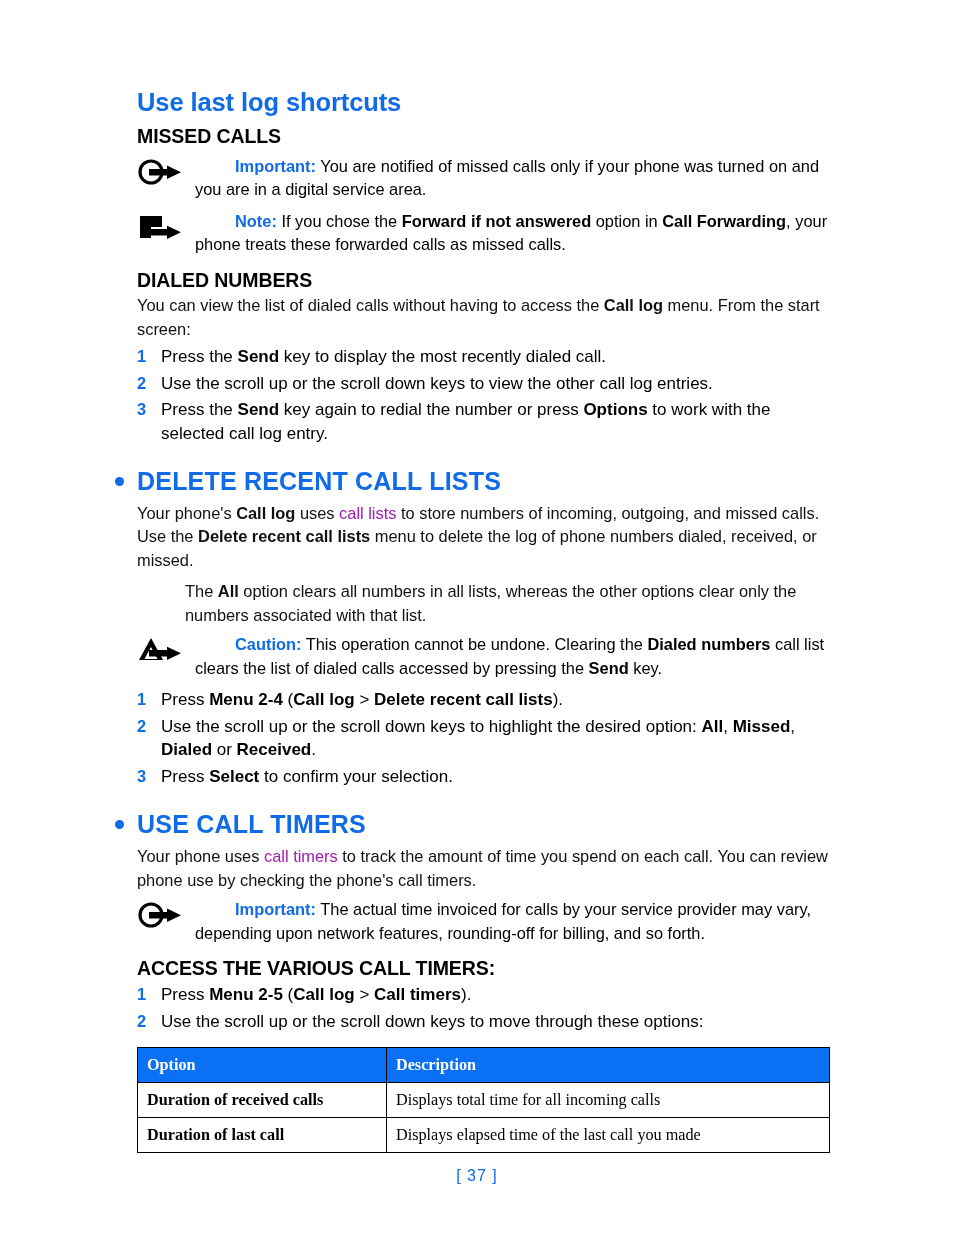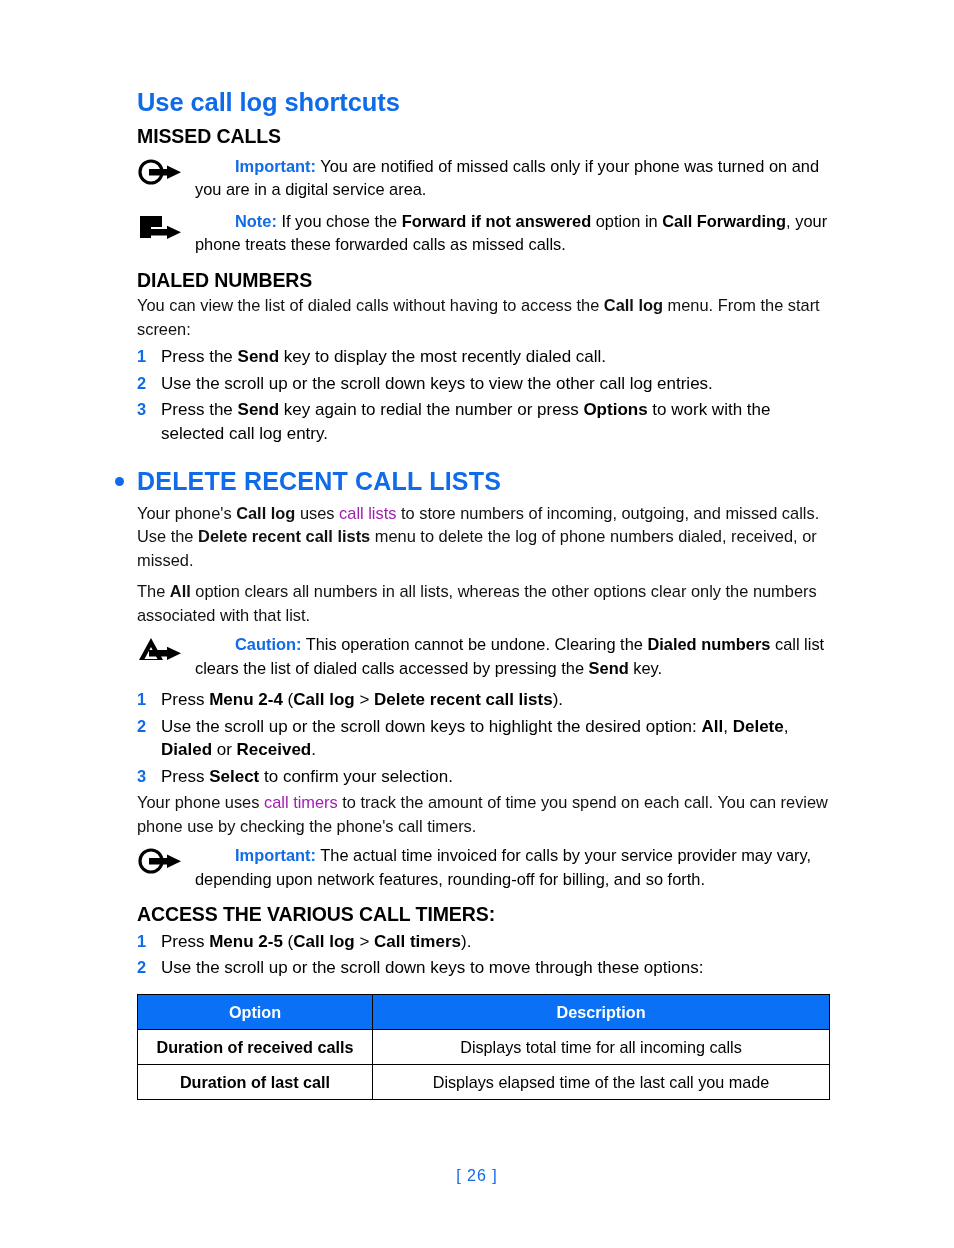--- a/index.html
+++ b/index.html
@@ -128,26 +128,27 @@
     margin-top: 14px;
     width: 693px;
   }
   table.timers {
     border-collapse: collapse;
     width: 693px;
     table-layout: fixed;
   }
   table.timers th, table.timers td {
     border: 1.6px solid #000;
-    padding: 5px 2px;
-    text-align: center;
+    padding: 5px 9px;
+    text-align: left;
     vertical-align: middle;
     font-size: 16.2px;
     line-height: 22px;
     height: 24px;
+    font-family: Liberation Serif, serif;
   }
   table.timers th {
     background: #0A70F5;
     color: #ffffff;
     font-weight: bold;
     border-color: #000;
   }
   table.timers td.opt { font-weight: bold; }
   .col-opt { width: 230px; }
   
@@ -161,21 +162,21 @@
     font-size: 16px;
     letter-spacing: 1px;
   }
 </style>
 </head>
 <body>
 
 <div class="page">
   <div class="content">
 
-    <h1 class="h1">Use call log shortcuts</h1>
+    <h1 class="h1">Use last log shortcuts</h1>
 
     <h2 class="h2 first">MISSED CALLS</h2>
 
     <div class="callout">
       <span class="callout-icon">
         <svg width="46" height="30" viewBox="0 0 46 30" aria-hidden="true">
           <circle cx="14" cy="14" r="11" fill="none" stroke="#000" stroke-width="3.2"></circle>
           <rect x="12" y="11" width="22" height="6.5" fill="#000"></rect>
           <polygon points="30,7.5 44,14.3 30,21" fill="#000"></polygon>
         </svg>
@@ -211,48 +212,52 @@
       <span class="step-text"><span>Press the </span><b>Send</b><span> key again to redial the number or press </span><b>Options</b><span> to work with the selected call log entry.</span></span>
     </div>
 
     <div class="section">
       <span class="section-bullet"></span>
       <span class="section-title">DELETE RECENT CALL LISTS</span>
     </div>
     <div class="section-body">
       <p class="para"><span>Your phone's </span><b>Call log</b><span> uses </span><span class="blue-term">call lists</span><span> to store numbers of incoming, outgoing, and missed calls. Use the </span><b>Delete recent call lists</b><span> menu to delete the log of phone numbers dialed, received, or missed.</span></p>
 
-      <p class="para" style="margin-top:8px;"><span>The </span><b>All</b><span> option clears all numbers in all lists, whereas the other options clear only the numbers associated with that list.</span></p>
+      <p class="para" style="margin-top:8px;margin-left:48px;"><span>The </span><b>All</b><span> option clears all numbers in all lists, whereas the other options clear only the numbers associated with that list.</span></p>
 
       <div class="callout">
         <span class="callout-icon">
           <svg width="46" height="30" viewBox="0 0 46 30" aria-hidden="true">
             <polygon points="14,2 26,24 2,24" fill="#000"></polygon>
             <polygon points="14,11 20.5,23 7.5,23" fill="#ffffff"></polygon>
             <rect x="12" y="14" width="22" height="6.5" fill="#000"></rect>
             <polygon points="30,10.8 44,17.3 30,24" fill="#000"></polygon>
           </svg>
         </span>
         <span class="callout-text"><span class="callout-label">Caution:</span><span> This operation cannot be undone. Clearing the </span><b>Dialed numbers</b><span> call list clears the list of dialed calls accessed by pressing the </span><b>Send</b><span> key.</span></span>
       </div>
 
       <div class="step">
         <span class="step-num">1</span>
         <span class="step-text"><span>Press </span><b>Menu 2-4</b><span> (</span><b>Call log</b><span> &gt; </span><b>Delete recent call lists</b><span>).</span></span>
       </div>
       <div class="step">
         <span class="step-num">2</span>
-        <span class="step-text"><span>Use the scroll up or the scroll down keys to highlight the desired option: </span><b>All</b><span>, </span><b>Delete</b><span>, </span><b>Dialed</b><span> or </span><b>Received</b><span>.</span></span>
+        <span class="step-text"><span>Use the scroll up or the scroll down keys to highlight the desired option: </span><b>All</b><span>, </span><b>Missed</b><span>, </span><b>Dialed</b><span> or </span><b>Received</b><span>.</span></span>
       </div>
       <div class="step">
         <span class="step-num">3</span>
         <span class="step-text"><span>Press </span><b>Select</b><span> to confirm your selection.</span></span>
       </div>
     </div>
 
+    <div class="section">
+      <span class="section-bullet"></span>
+      <span class="section-title">USE CALL TIMERS</span>
+    </div>
     <div class="section-body">
       <p class="para"><span>Your phone uses </span><span class="blue-term">call timers</span><span> to track the amount of time you spend on each call. You can review phone use by checking the phone's call timers.</span></p>
 
       <div class="callout">
         <span class="callout-icon">
           <svg width="46" height="30" viewBox="0 0 46 30" aria-hidden="true">
             <circle cx="14" cy="14" r="11" fill="none" stroke="#000" stroke-width="3.2"></circle>
             <rect x="12" y="11" width="22" height="6.5" fill="#000"></rect>
             <polygon points="30,7.5 44,14.3 30,21" fill="#000"></polygon>
           </svg>
@@ -287,14 +292,14 @@
             <tr>
               <td class="opt">Duration of last call</td>
               <td>Displays elapsed time of the last call you made</td>
             </tr>
           </tbody>
         </table>
       </div>
     </div>
   </div>
 
-  <div class="footer">[ 26 ]</div>
+  <div class="footer">[ 37 ]</div>
 </div>
 
 </body></html>

